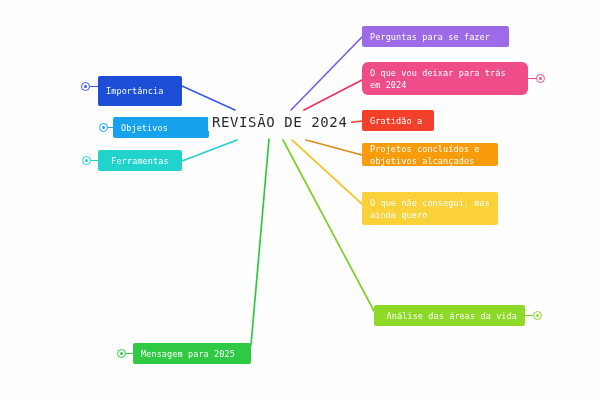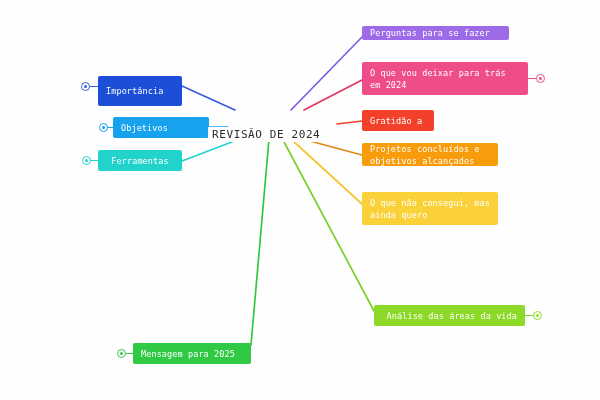--- a/index.html
+++ b/index.html
@@ -36,27 +36,26 @@
     letter-spacing: 0.1px;
     padding: 4px 8px;
     white-space: pre-line;
     z-index: 3;
   }
   .center-title {
     position: absolute;
     z-index: 4;
     color: #2b2b2b;
     font-family: "DejaVu Sans Mono", "Liberation Mono", monospace;
-    font-size: 11px;
+    font-size: 14px;
     letter-spacing: 0.6px;
     font-weight: 400;
     white-space: nowrap;
     background: #fefefe;
     padding: 1px 4px;
-    margin-top: 14px;
   }
   .conn {
     position: absolute;
     width: 9px;
     height: 9px;
     border-radius: 50%;
     box-sizing: border-box;
     border-width: 1.6px;
     border-style: solid;
     background: #fefefe;
@@ -106,22 +105,22 @@
       <div class="node" style="left: 113px; top: 117px; width: 96px; height: 21px; background: rgb(23, 162, 238); text-align: right;"><span>Objetivos</span></div>
       <div class="conn-stub" style="background: rgb(23, 162, 238); top: 126.7px; left: 107px; width: 6px;"></div>
       <div class="conn" style="left: 99px; top: 123px; border-color: rgb(23, 162, 238);">
         <i style="background: rgb(23, 162, 238);"></i>
       </div>
       <div class="node" style="left: 98px; top: 150px; width: 84px; height: 21px; background: rgb(34, 211, 203); justify-content: center;"><span>Ferramentas</span></div>
       <div class="conn-stub" style="background: rgb(34, 211, 203); top: 159.7px; left: 90px; width: 8px;"></div>
       <div class="conn" style="left: 82px; top: 156px; border-color: rgb(34, 211, 203);">
         <i style="background: rgb(34, 211, 203);"></i>
       </div>
-      <div class="node" style="left: 362px; top: 26px; width: 147px; height: 14px; background: rgb(157, 107, 232);"><span>Perguntas para se fazer</span></div>
-      <div class="node" style="left: 362px; top: 62px; width: 166px; height: 33px; background: rgb(239, 76, 138);"><span>O que vou deixar para trás
+      <div class="node" style="left: 362px; top: 26px; width: 147px; height: 21px; background: rgb(157, 107, 232);"><span>Perguntas para se fazer</span></div>
+      <div class="node" style="left: 362px; top: 62px; width: 166px; height: 33px; background: rgb(239, 76, 138); border-radius: 6px;"><span>O que vou deixar para trás
 em 2024</span></div>
       <div class="conn-stub" style="background: rgb(239, 76, 138); top: 77.7px; left: 528px; width: 9px;"></div>
       <div class="conn" style="left: 536px; top: 74px; border-color: rgb(239, 76, 138);">
         <i style="background: rgb(239, 76, 138);"></i>
       </div>
       <div class="node" style="left: 362px; top: 110px; width: 72px; height: 21px; background: rgb(243, 64, 42);"><span>Gratidão a</span></div>
       <div class="node" style="left: 362px; top: 143px; width: 136px; height: 23px; background: rgb(248, 156, 12);"><span>Projetos concluídos e
 objetivos alcançados</span></div>
       <div class="node" style="left: 362px; top: 192px; width: 136px; height: 33px; background: rgb(251, 209, 58);"><span>O que não consegui, mas
 ainda quero</span></div>

